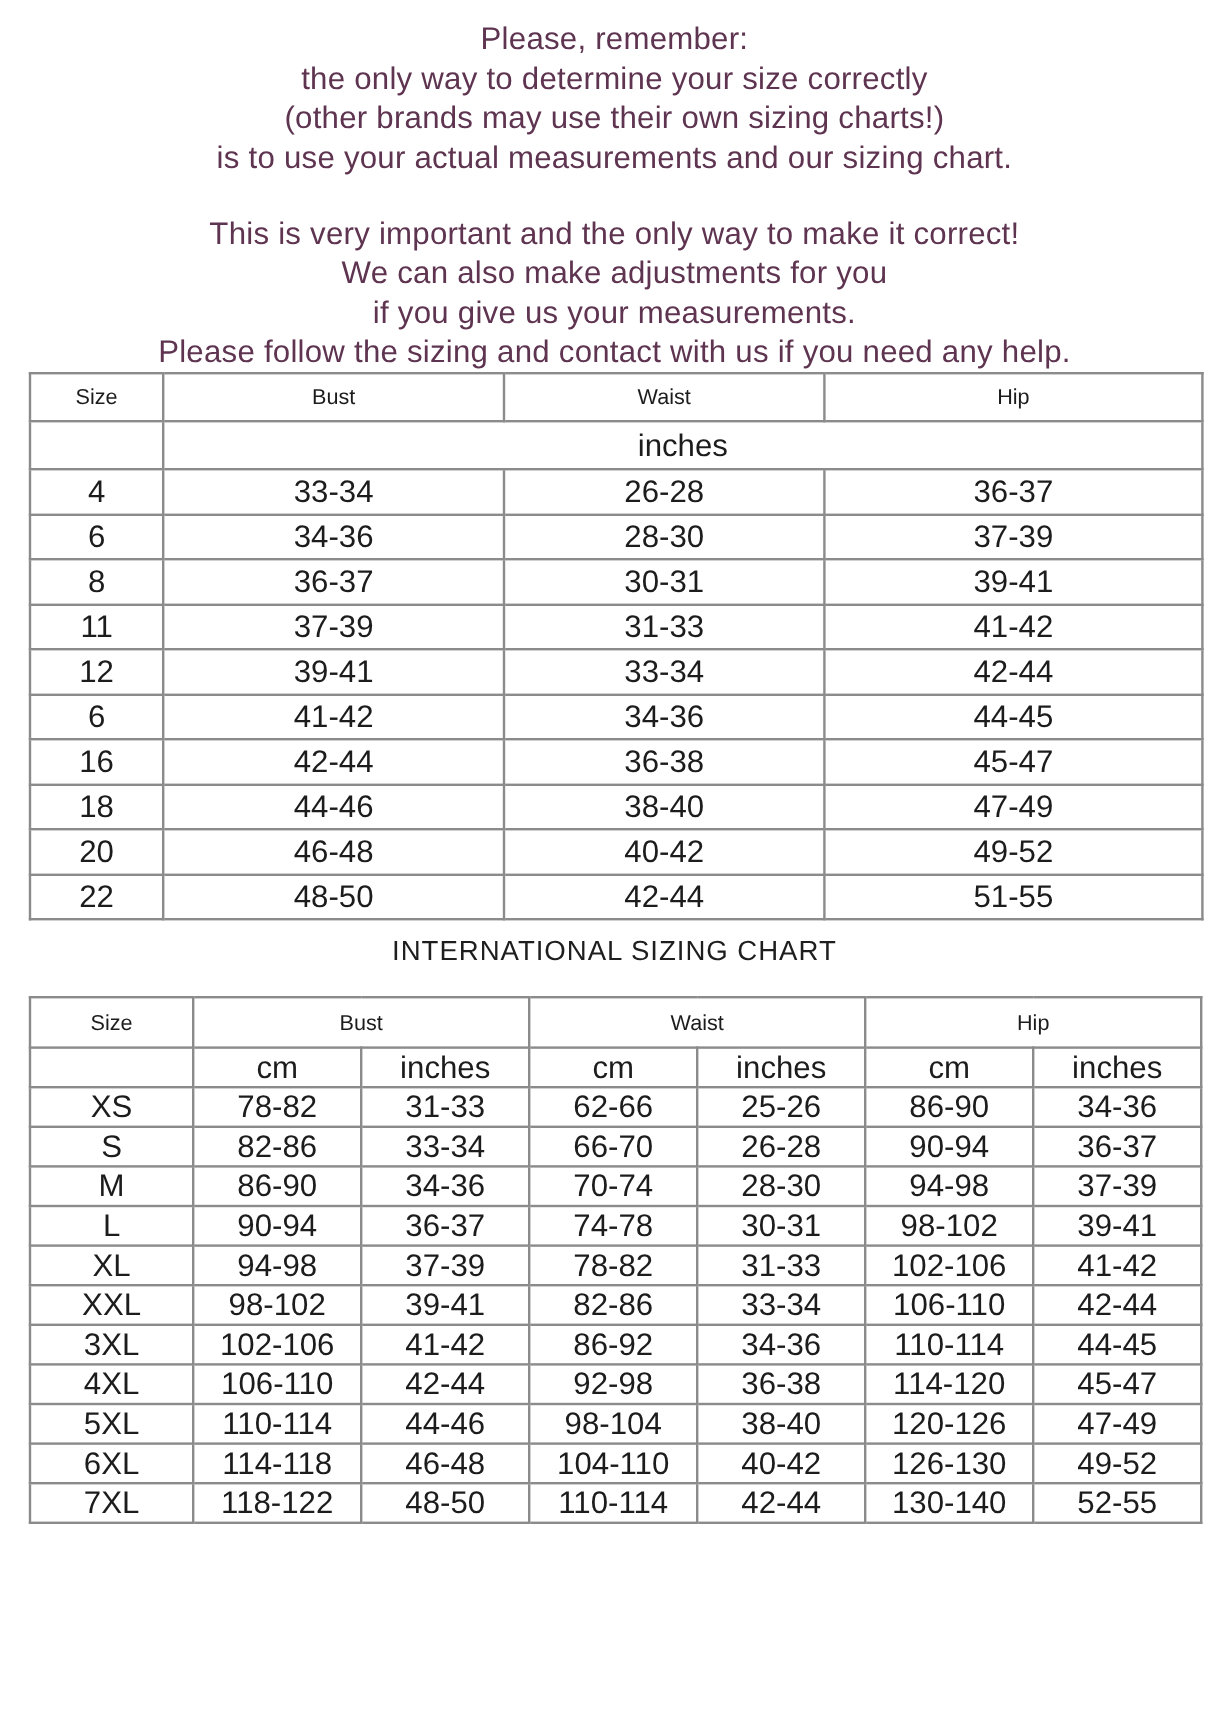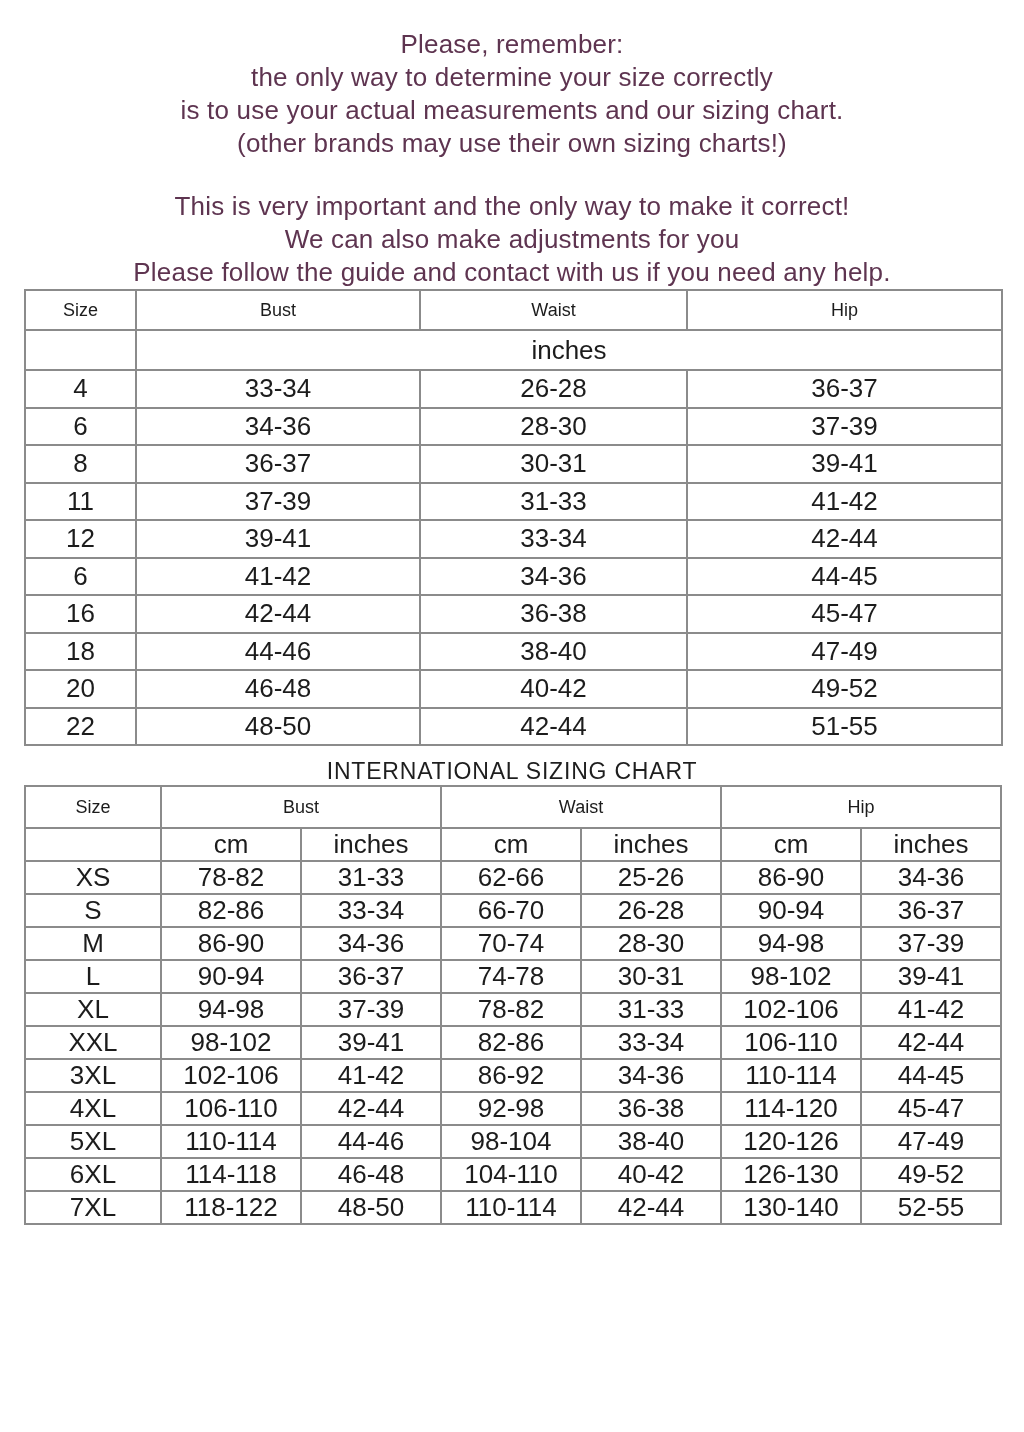--- a/index.html
+++ b/index.html
@@ -9,21 +9,21 @@
   }
   * { margin: 0; padding: 0; box-sizing: border-box; }
   html, body { background: #ffffff; }
   body {
     width: 1024px;
     height: 1432px;
     font-family: "Liberation Sans", sans-serif;
     color: var(--text-color);
     overflow: hidden;
   }
-  .page { padding-top: 28px; }
+  .page { padding-top: 16px; }
 
   
   .intro {
     text-align: center;
     color: var(--intro-color);
     font-size: 26px;
     font-weight: 300;
     line-height: 33px;
     letter-spacing: 0.2px;
   }
@@ -31,21 +31,21 @@
 
   
   .chart-title {
     text-align: center;
     font-size: 23px;
     color: #1e1e1e;
     letter-spacing: 0.8px;
     font-weight: 400;
   }
   .chart-title.us { margin-top: 21px; margin-bottom: 7px; }
-  .chart-title.intl { margin-top: 12px; margin-bottom: 0; }
+  .chart-title.intl { margin-top: 12px; margin-bottom: 24px; }
 
   
   table {
     border-collapse: collapse;
     margin-left: 24px;
     table-layout: fixed;
   }
   th, td {
     border: 2px solid var(--border-color);
     text-align: center;
@@ -70,27 +70,28 @@
 </style>
 </head>
 <body>
 
 <div class="page">
 
   <div class="intro">
     <div class="para1">
       <div class="line">Please, remember:</div>
       <div class="line">the only way to determine your size correctly</div>
+      <div class="line">(other brands may use their own sizing charts!)</div>
       <div class="line">is to use your actual measurements and our sizing chart.</div>
-      <div class="line">(other brands may use their own sizing charts!)</div>
     </div>
     <div class="para2">
       <div class="line">This is very important and the only way to make it correct!</div>
       <div class="line">We can also make adjustments for you</div>
-      <div class="line">Please follow the guide and contact with us if you need any help.</div>
+      <div class="line">if you give us your measurements.</div>
+      <div class="line">Please follow the sizing and contact with us if you need any help.</div>
     </div>
   </div>
 
 
   <table class="us-table">
     <colgroup>
       <col style="width:111px">
         <col style="width:284px">
         <col style="width:267px">
         <col style="width:315px">

